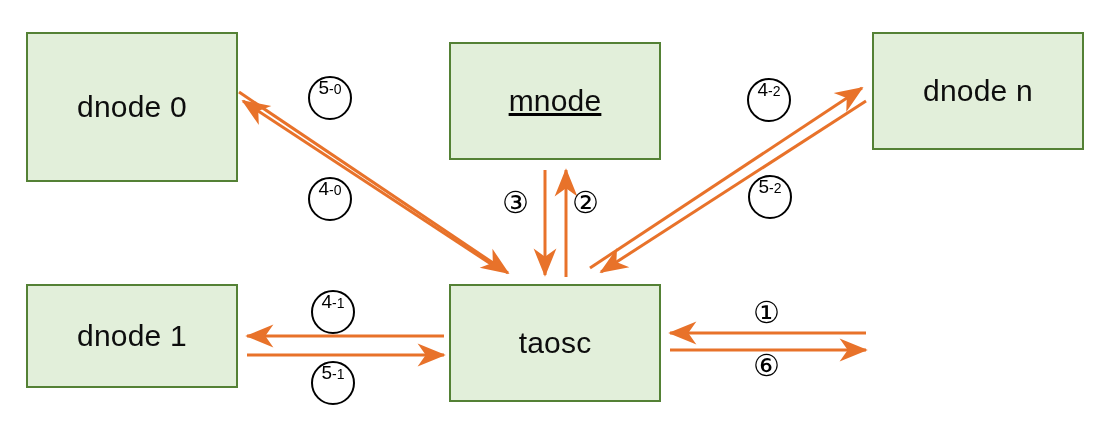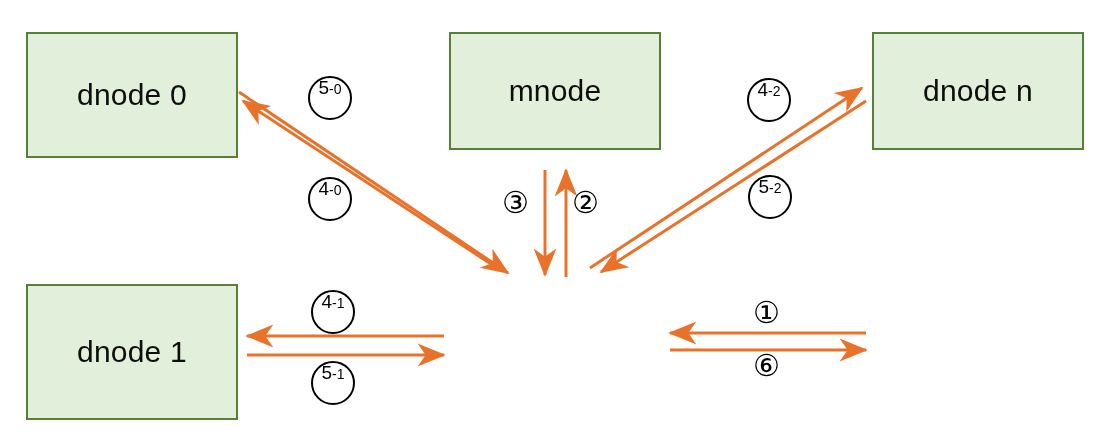--- a/index.html
+++ b/index.html
@@ -90,36 +90,39 @@
     <line x1="545" y1="170" x2="545" y2="275" stroke="#E8722A" stroke-width="3" marker-end="url(#ah)"></line>
     <line x1="566" y1="277" x2="566" y2="170" stroke="#E8722A" stroke-width="3" marker-end="url(#ah)"></line>
 
     <line x1="444" y1="336" x2="247" y2="336" stroke="#E8722A" stroke-width="3" marker-end="url(#ah)"></line>
     <line x1="247" y1="355" x2="444" y2="355" stroke="#E8722A" stroke-width="3" marker-end="url(#ah)"></line>
 
     <line x1="866" y1="333" x2="670" y2="333" stroke="#E8722A" stroke-width="3" marker-end="url(#ah)"></line>
     <line x1="670" y1="350" x2="866" y2="350" stroke="#E8722A" stroke-width="3" marker-end="url(#ah)"></line>
   </svg>
 
-  <div class="node-box" style="left:26px; top:32px; width:212px; height:126px;">
+  <div class="node-box" style="left:26px; top:32px; width:212px; height:150px;">
     <span class="node-label">dnode 0</span>
   </div>
 
-  <div class="node-box" style="left:449px; top:32px; width:212px; height:118px;">
+  <div class="node-box" style="left:449px; top:42px; width:212px; height:118px;text-decoration:underline;">
     <span class="node-label">mnode</span>
   </div>
 
   <div class="node-box" style="left:872px; top:32px; width:212px; height:118px;text-align:center;">
     <span class="node-label">dnode n</span>
   </div>
 
-  <div class="node-box" style="left:26px; top:284px; width:212px; height:136px;">
+  <div class="node-box" style="left:26px; top:284px; width:212px; height:104px;">
     <span class="node-label">dnode 1</span>
   </div>
 
+  <div class="node-box" style="left:449px; top:284px; width:212px; height:118px;">
+    <span class="node-label">taosc</span>
+  </div>
 
 
   <div class="badge" style="left:308px; top:76px; width:44px; height:44px;">
     <span class="major">5</span>
       <span class="minor">-0</span>
   </div>
 
   <div class="badge" style="left:308px; top:177px; width:44px; height:44px;">
     <span class="major">4</span>
       <span class="minor">-0</span>

